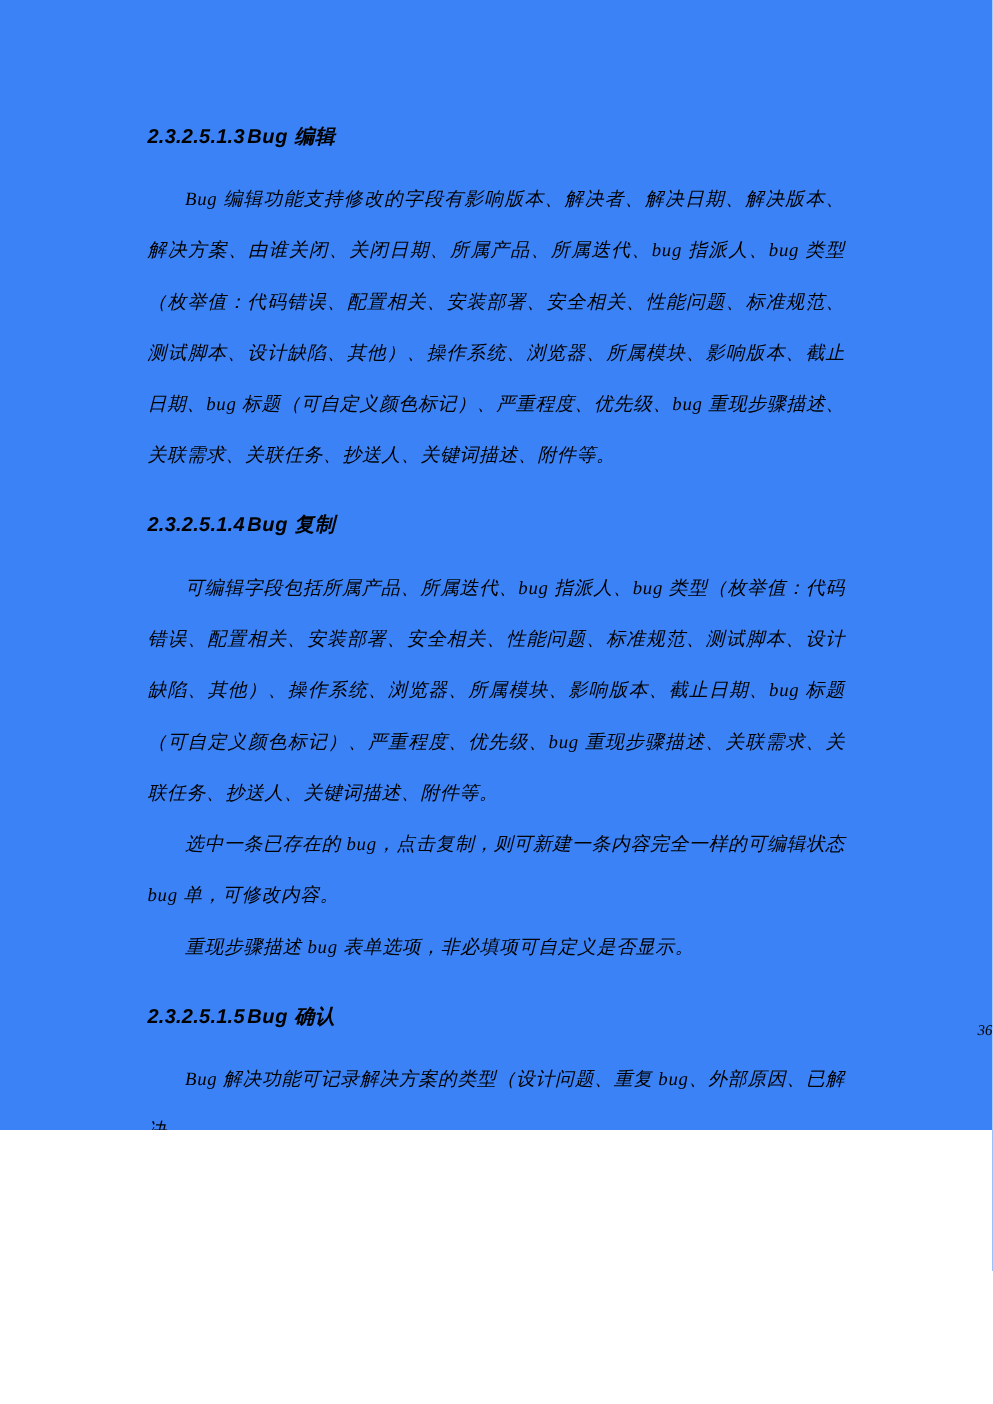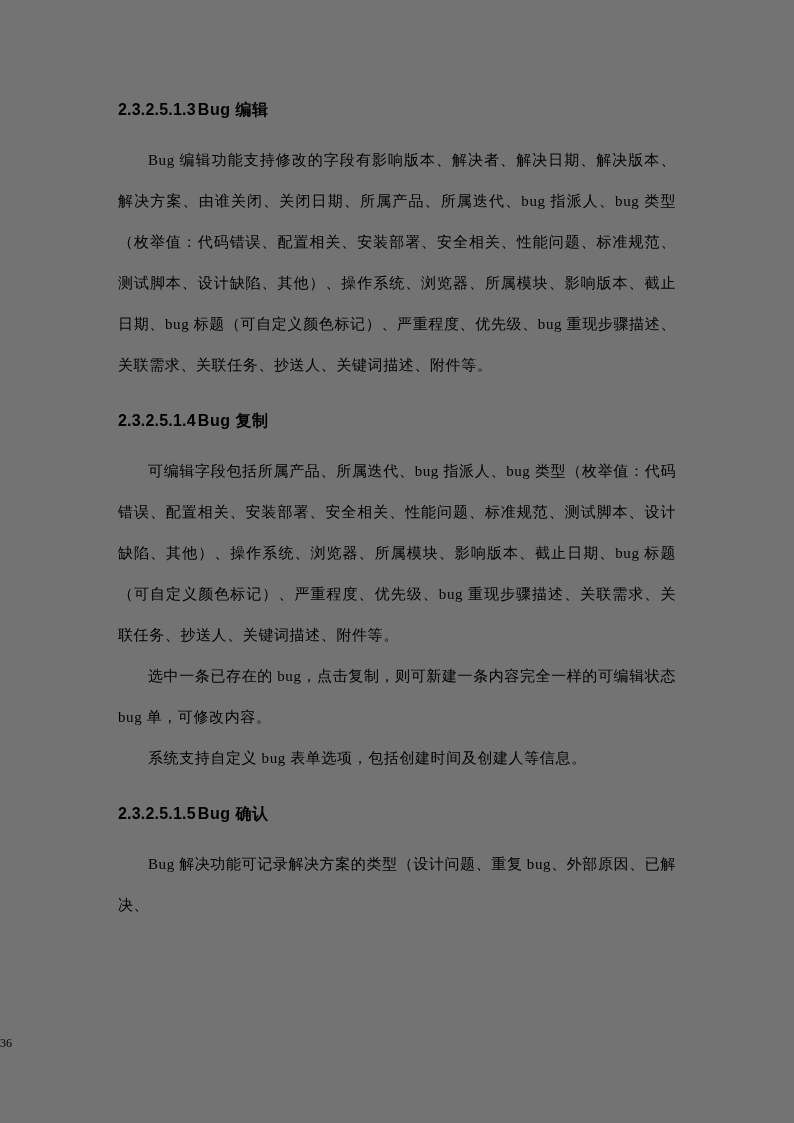--- a/index.html
+++ b/index.html
@@ -1,25 +1,26 @@
 <!DOCTYPE html>
 <html><head>
 <meta charset="utf-8">
 <style>
   * { box-sizing: border-box; }
   html, body { margin: 0; padding: 0; background: #ffffff; }
   .page {
     position: relative;
     width: 794px;
-    height: 1123px;
+    height: 904px;
     margin: 0 auto;
-    background: #737373;
+    background: #3b82f6;
     color: #000000;
     overflow: hidden;
     font-family: "Liberation Serif", serif;
+    font-style: italic;
   }
   .content {
     position: absolute;
     left: 118px;
     top: 99px;
     width: 558px;
   }
   .heading {
     font-family: "Liberation Sans", sans-serif;
     font-weight: 700;
@@ -39,21 +40,21 @@
     text-justify: inter-character;
     text-indent: 2em;
     letter-spacing: 0.6px;
     color: #000000;
   }
   .page-num {
     position: absolute;
     left: 0;
     right: 0;
     bottom: 72px;
-    text-align: left;
+    text-align: right;
     font-size: 12px;
     color: #000000;
     font-family: "Liberation Serif", serif;
   }
 </style>
 </head>
 <body>
 
 <div class="page">
   <div class="content">
@@ -61,21 +62,21 @@
     <h2 class="heading first">
       <span class="hnum">2.3.2.5.1.3</span><span class="htitle">Bug 编辑</span>
     </h2>
     <p class="para">Bug 编辑功能支持修改的字段有影响版本、解决者、解决日期、解决版本、解决方案、由谁关闭、关闭日期、所属产品、所属迭代、bug 指派人、bug 类型（枚举值：代码错误、配置相关、安装部署、安全相关、性能问题、标准规范、测试脚本、设计缺陷、其他）、操作系统、浏览器、所属模块、影响版本、截止日期、bug 标题（可自定义颜色标记）、严重程度、优先级、bug 重现步骤描述、关联需求、关联任务、抄送人、关键词描述、附件等。</p>
 
     <h2 class="heading">
       <span class="hnum">2.3.2.5.1.4</span><span class="htitle">Bug 复制</span>
     </h2>
     <p class="para">可编辑字段包括所属产品、所属迭代、bug 指派人、bug 类型（枚举值：代码错误、配置相关、安装部署、安全相关、性能问题、标准规范、测试脚本、设计缺陷、其他）、操作系统、浏览器、所属模块、影响版本、截止日期、bug 标题（可自定义颜色标记）、严重程度、优先级、bug 重现步骤描述、关联需求、关联任务、抄送人、关键词描述、附件等。</p>
     <p class="para">选中一条已存在的 bug，点击复制，则可新建一条内容完全一样的可编辑状态 bug 单，可修改内容。</p>
-    <p class="para">系统支持自定义 bug 表单选项，包括创建时间及创建人等信息。</p>
+    <p class="para">重现步骤描述 bug 表单选项，非必填项可自定义是否显示。</p>
 
     <h2 class="heading">
       <span class="hnum">2.3.2.5.1.5</span><span class="htitle">Bug 确认</span>
     </h2>
 
     <p class="para">Bug 解决功能可记录解决方案的类型（设计问题、重复 bug、外部原因、已解决、</p>
 
   </div>
 
   <div class="page-num">36</div>

